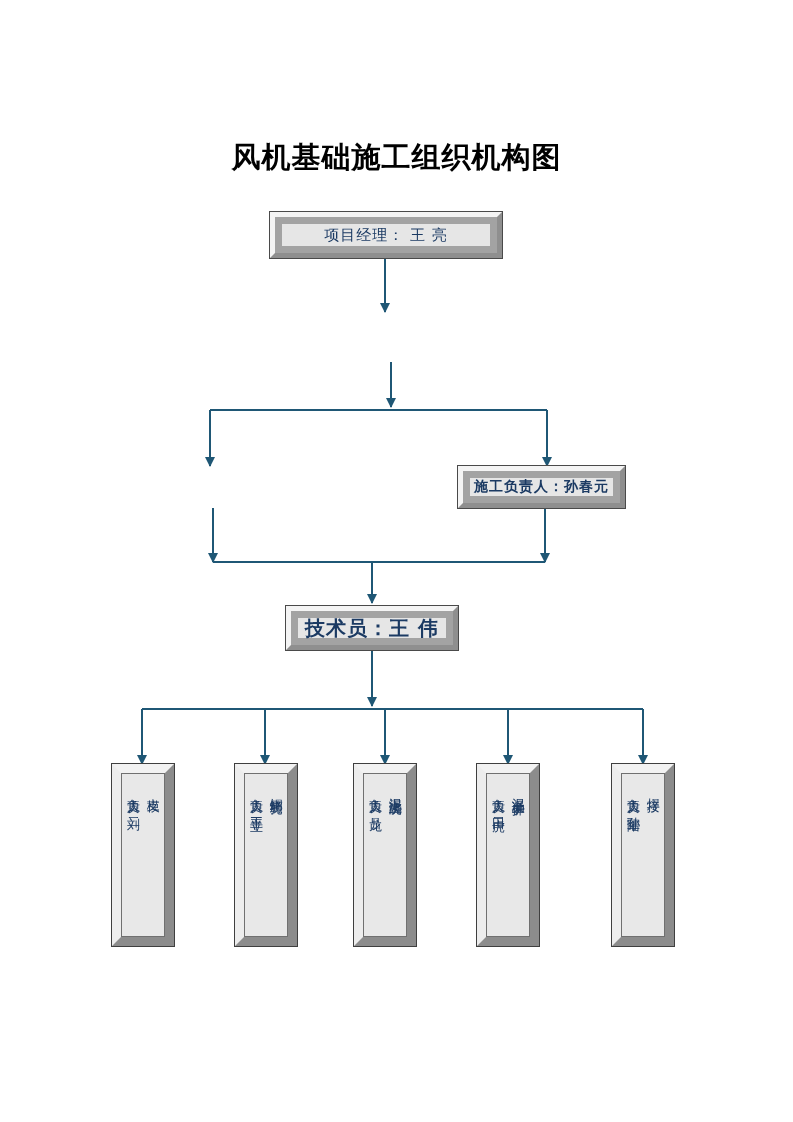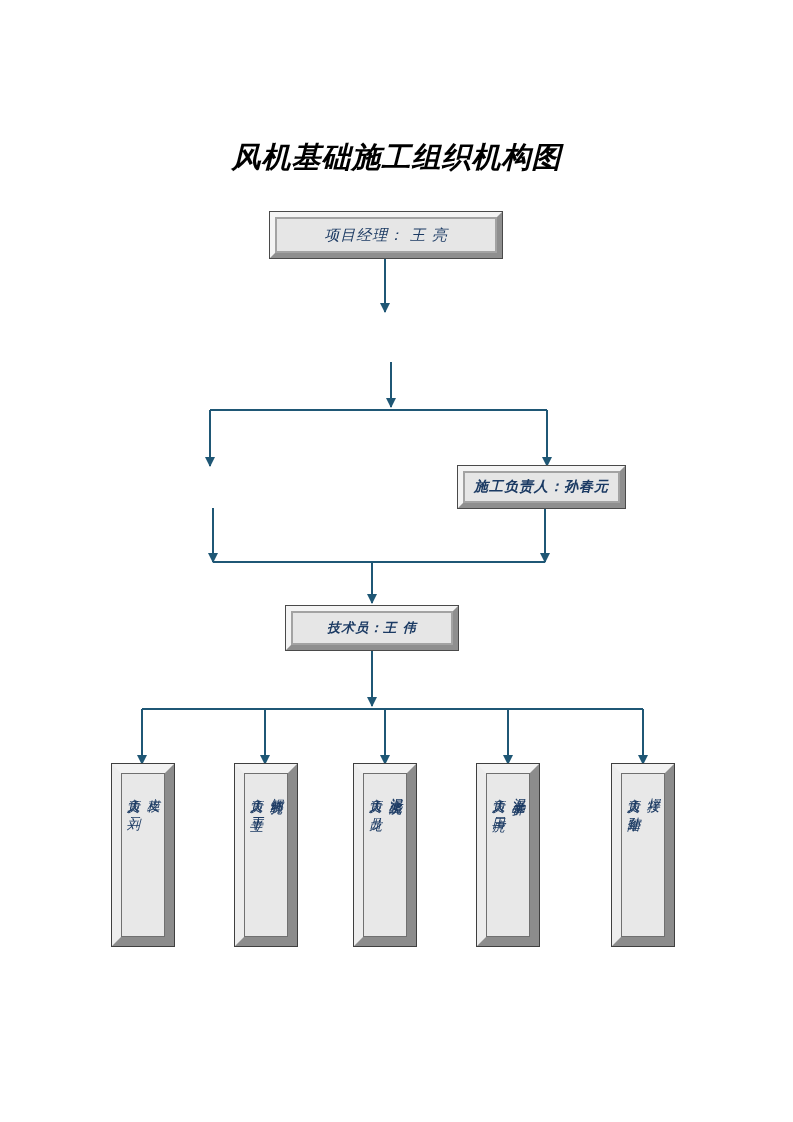--- a/index.html
+++ b/index.html
@@ -14,21 +14,20 @@
     position: relative;
     font-family: "DejaVu Serif", "Liberation Serif", serif;
     overflow: hidden;
   }
 
   #chart-root {
     position: absolute;
     left: 0; top: 0;
     width: 793px;
     height: 1122px;
-    font-style: italic;
   }
 
   
   .chart-title {
     position: absolute;
     left: 0;
     top: 138px;
     width: 793px;
     text-align: center;
     font-family: "DejaVu Serif", "Liberation Serif", serif;
@@ -64,21 +63,21 @@
     align-items: center;
     justify-content: center;
     color: #1b3a63;
     font-family: "DejaVu Serif", "Liberation Serif", serif;
     font-size: 15px;
     letter-spacing: 1px;
     white-space: nowrap;
   }
   .node .node-inner {
     display: block;
-    border: 2px solid #a3a3a3;
+    border: 7px solid #a3a3a3;
     width: 100%;
     height: 100%;
     box-sizing: border-box;
     background: #e6e6e6;
     display: flex;
     align-items: center;
     justify-content: center;
   }
   .node.bold .node-inner { font-weight: bold; }
 
@@ -166,21 +165,21 @@
   <div class="node" style="left:270px; top:212px; width:232px; height:46px;">
     <span class="node-inner">项目经理： 王 亮</span>
   </div>
 
 
 
   <div class="node bold" style="left:458px; top:466px; width:167px; height:42px; font-size:14px;">
     <span class="node-inner">施工负责人：孙春元</span>
   </div>
 
-  <div class="node bold" style="left:286px; top:606px; width:172px; height:44px; font-size:13px;">
+  <div class="node bold" style="left:286px; top:606px; width:172px; height:44px; font-size:20px;">
     <span class="node-inner">技术员：王 伟</span>
   </div>
 
   <div class="vnode" style="left:112px; top:764px; width:62px; height:182px;">
     <div class="vnode-inner">
       <span class="vtext task">支模</span>
       <span class="vtext owner">负责人 刘二</span>
     </div>
   </div>
 

